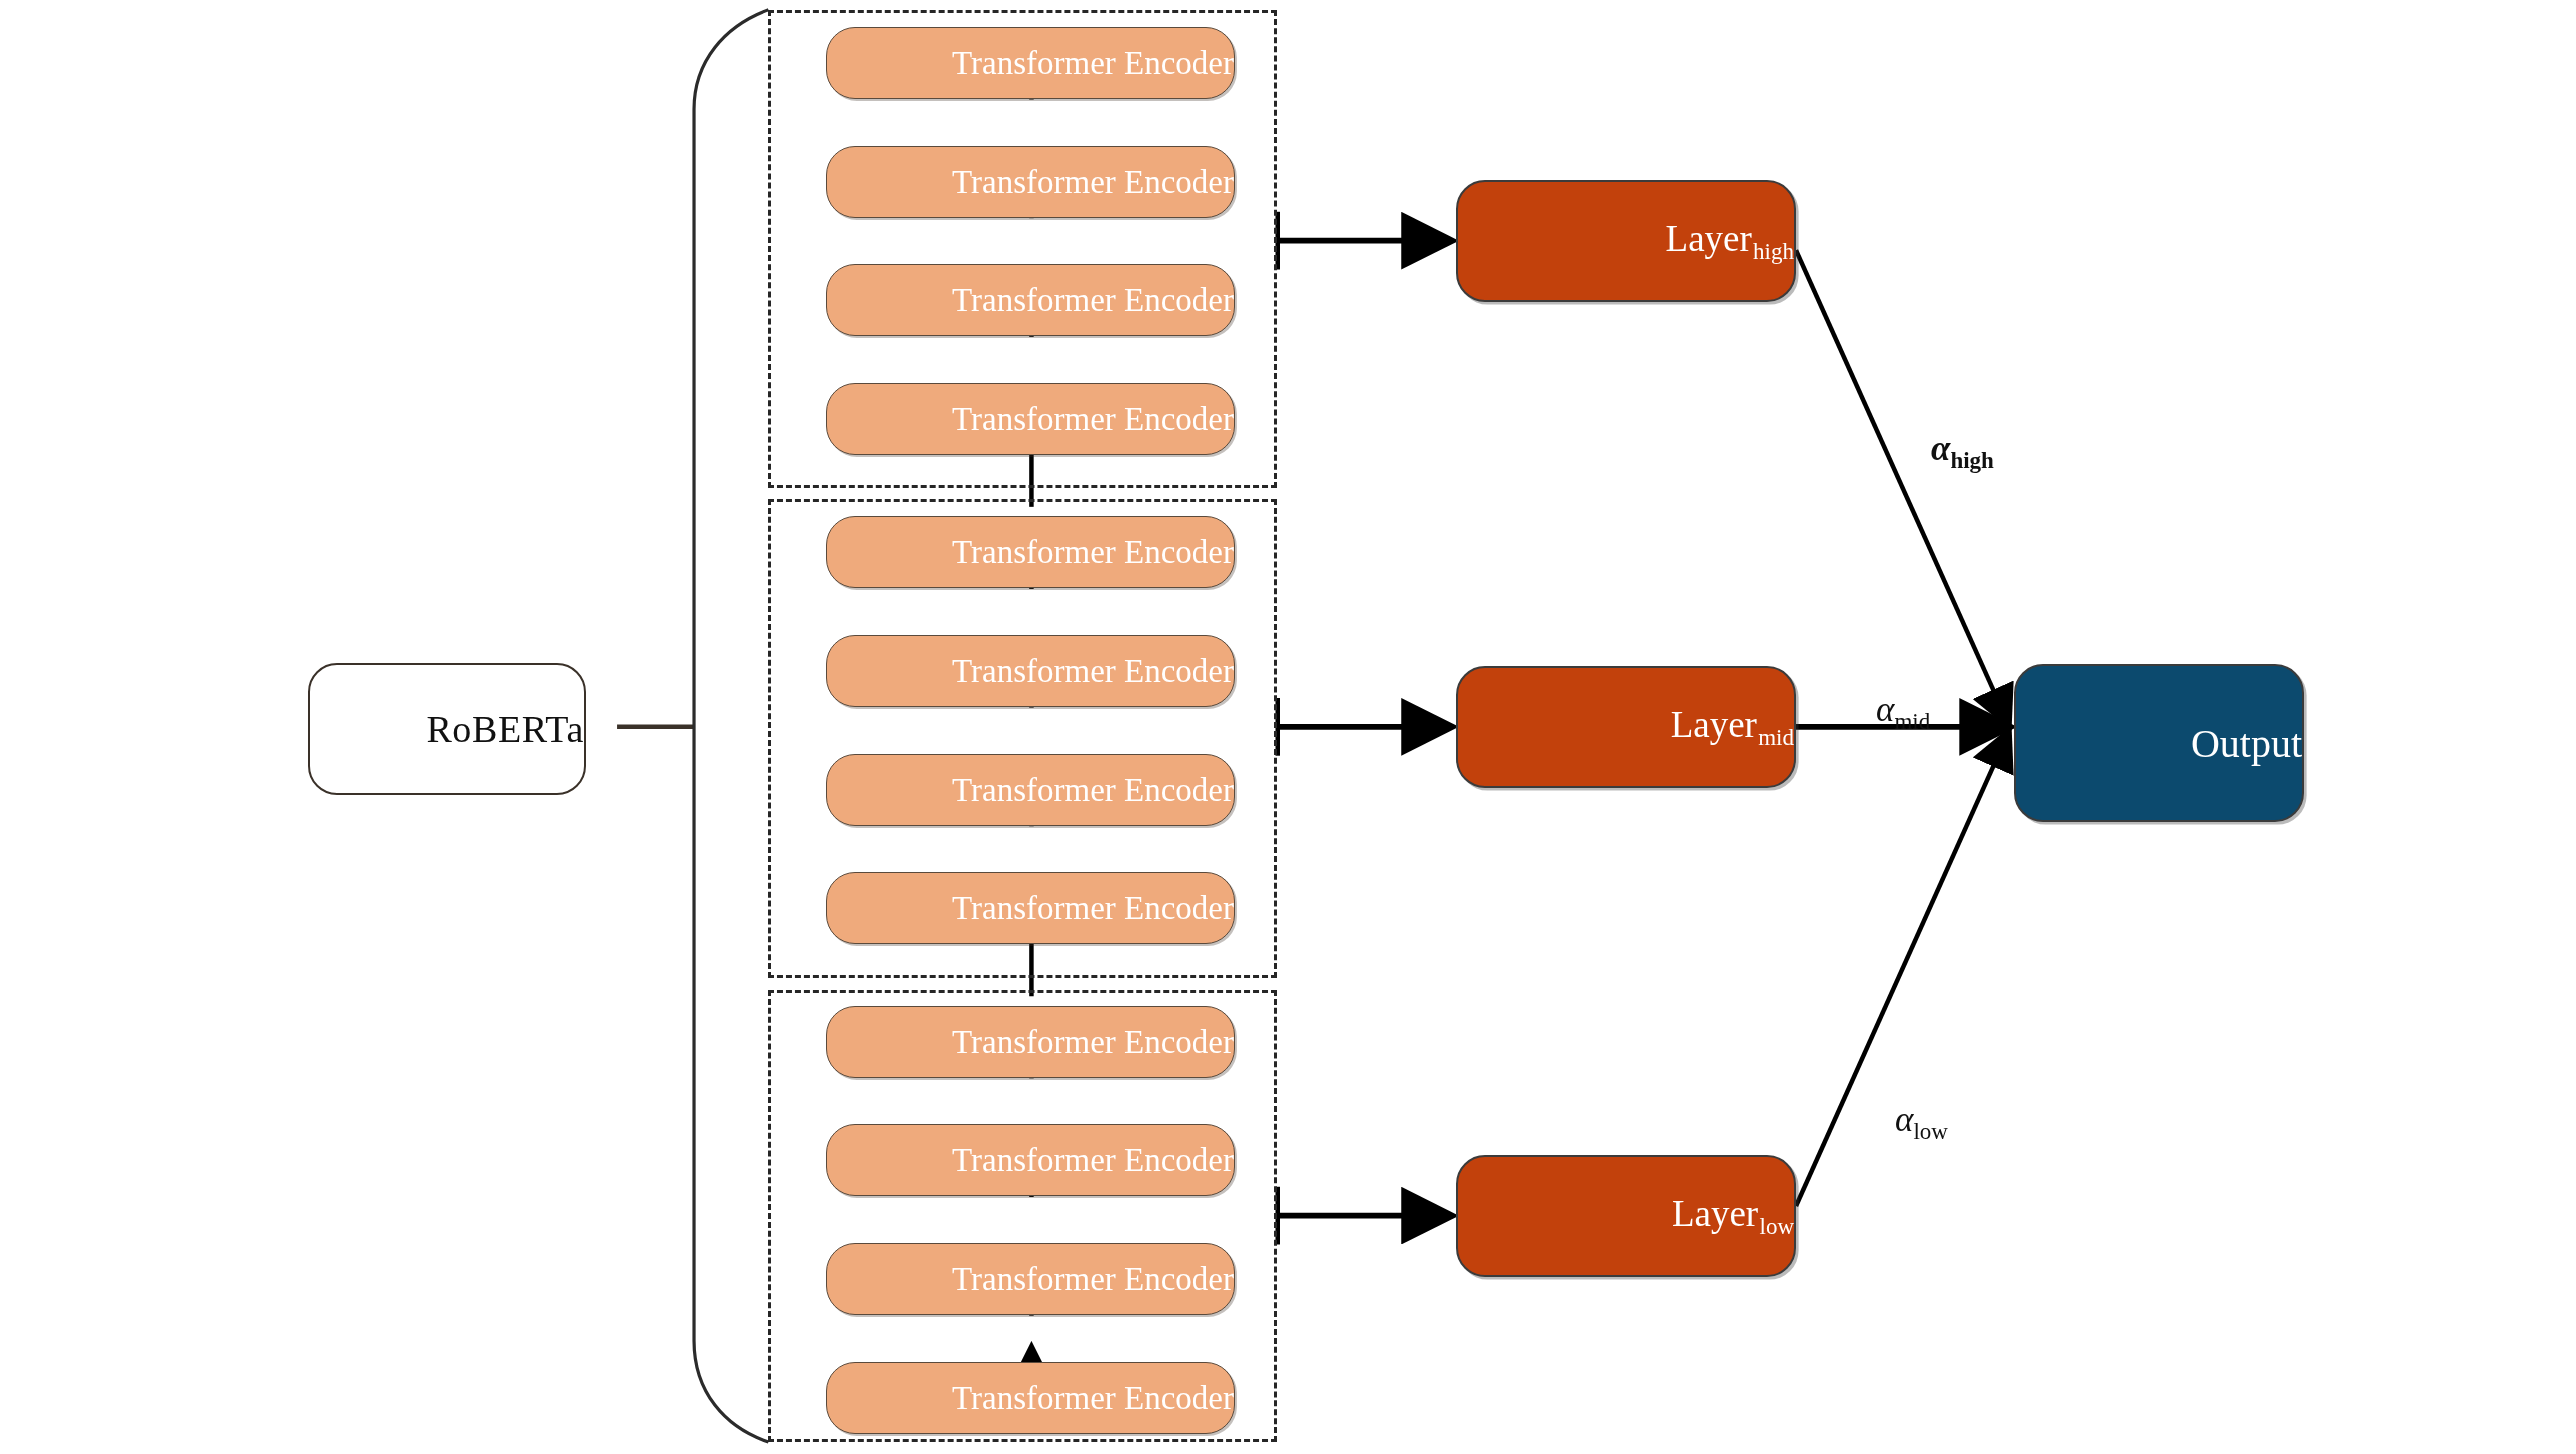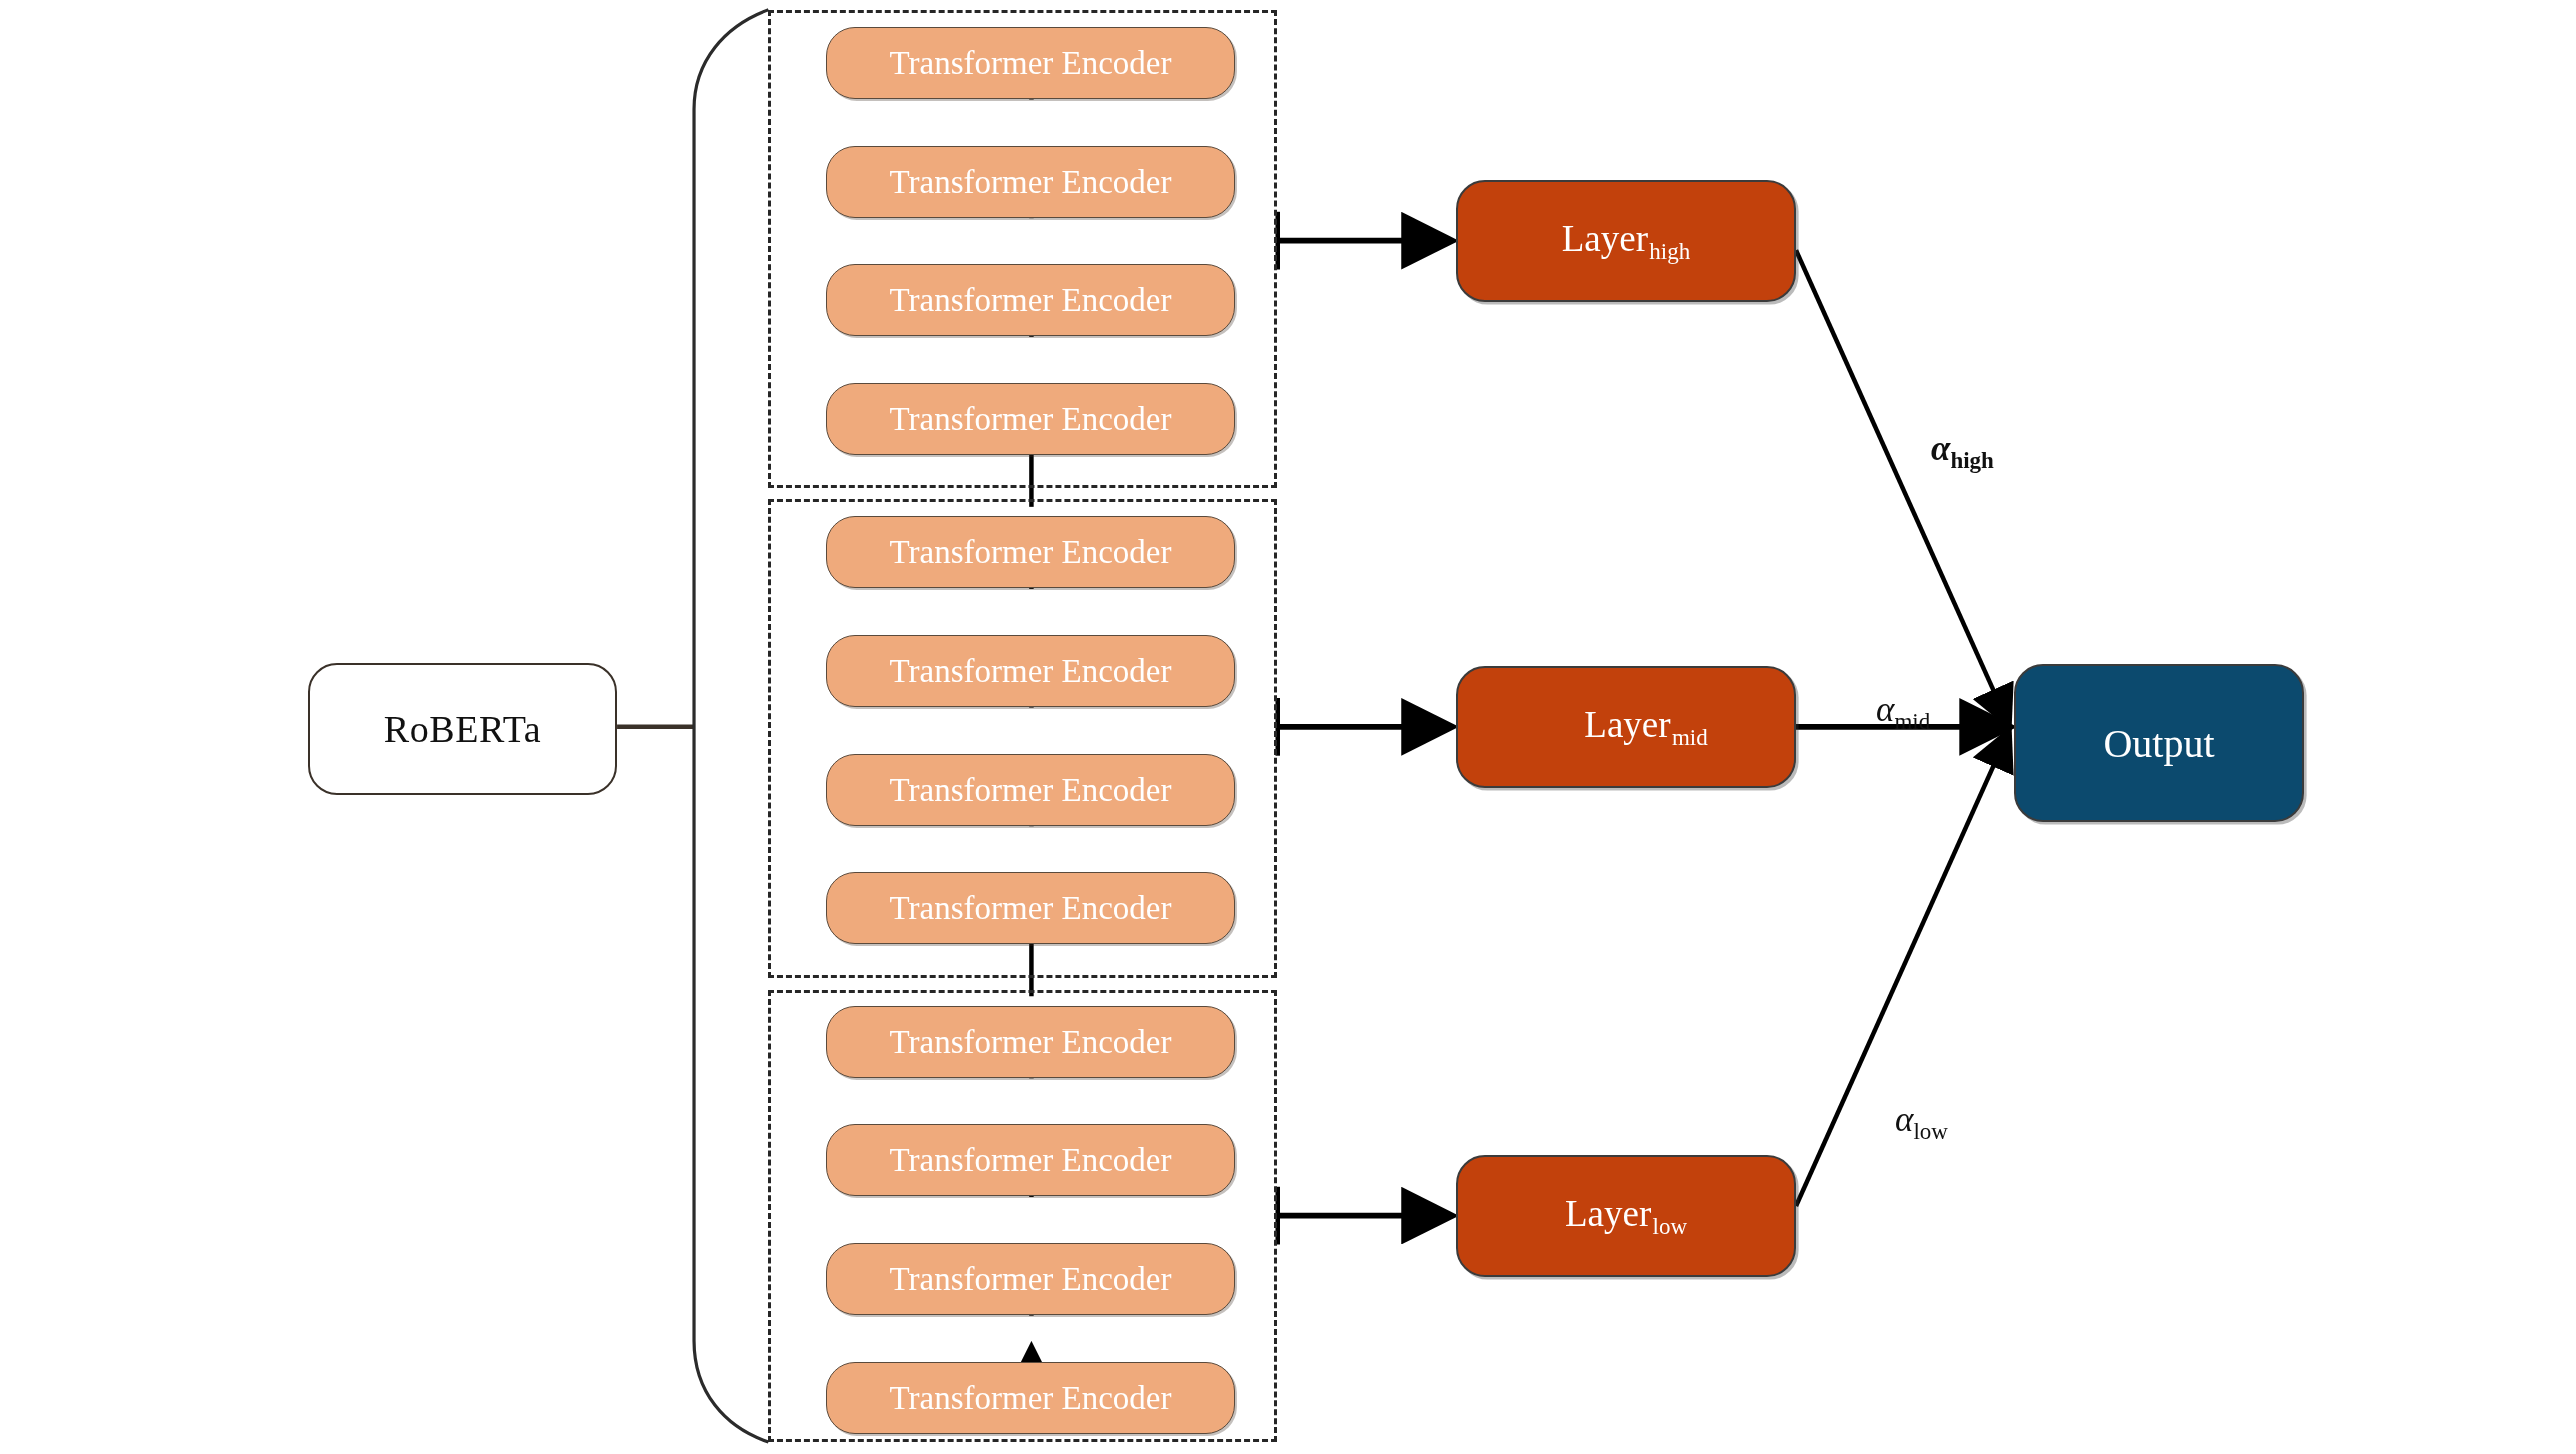--- a/index.html
+++ b/index.html
@@ -2,23 +2,23 @@
 <html style="font-size:10.3px"><head>
 <meta charset="utf-8">
 <style>
   html,body{margin:0;padding:0;background:#fff;}
   body{width:2576px;height:1455px;position:relative;overflow:hidden;
        font-family:"Liberation Serif","DejaVu Serif",serif;}
   #stage{position:absolute;inset:0;width:2576px;height:1455px;}
   svg.layer{position:absolute;left:0;top:0;width:2576px;height:1455px;pointer-events:none;}
 
   .node{position:absolute;box-sizing:border-box;display:flex;align-items:center;
-        justify-content:center;text-align:center;border-radius:29px;}
+        justify-content:flex-end;text-align:center;border-radius:29px;}
 
-  .roberta{left:308px;top:663px;width:309px;height:132px;background:#ffffff;
+  .roberta{left:308px;top:663px;width:278px;height:132px;background:#ffffff;
            border:2.6px solid #3a3129;color:#111;font-size:38px;letter-spacing:0.6px;}
 
   .dashgroup{position:absolute;box-sizing:border-box;border:3.2px dashed #262626;
              background:transparent;}
 
   .enc{left:826px;width:409px;height:72px;background:#EFAA7C;
        border:1.9px solid #5a4a3c;color:#ffffff;font-size:33px;
        box-shadow:1.9px 1.9px 0 rgba(60,45,35,.30);}
 
   .layerbox{width:340px;height:122px;background:#c2410c;border:2.6px solid #3b3b3b;

